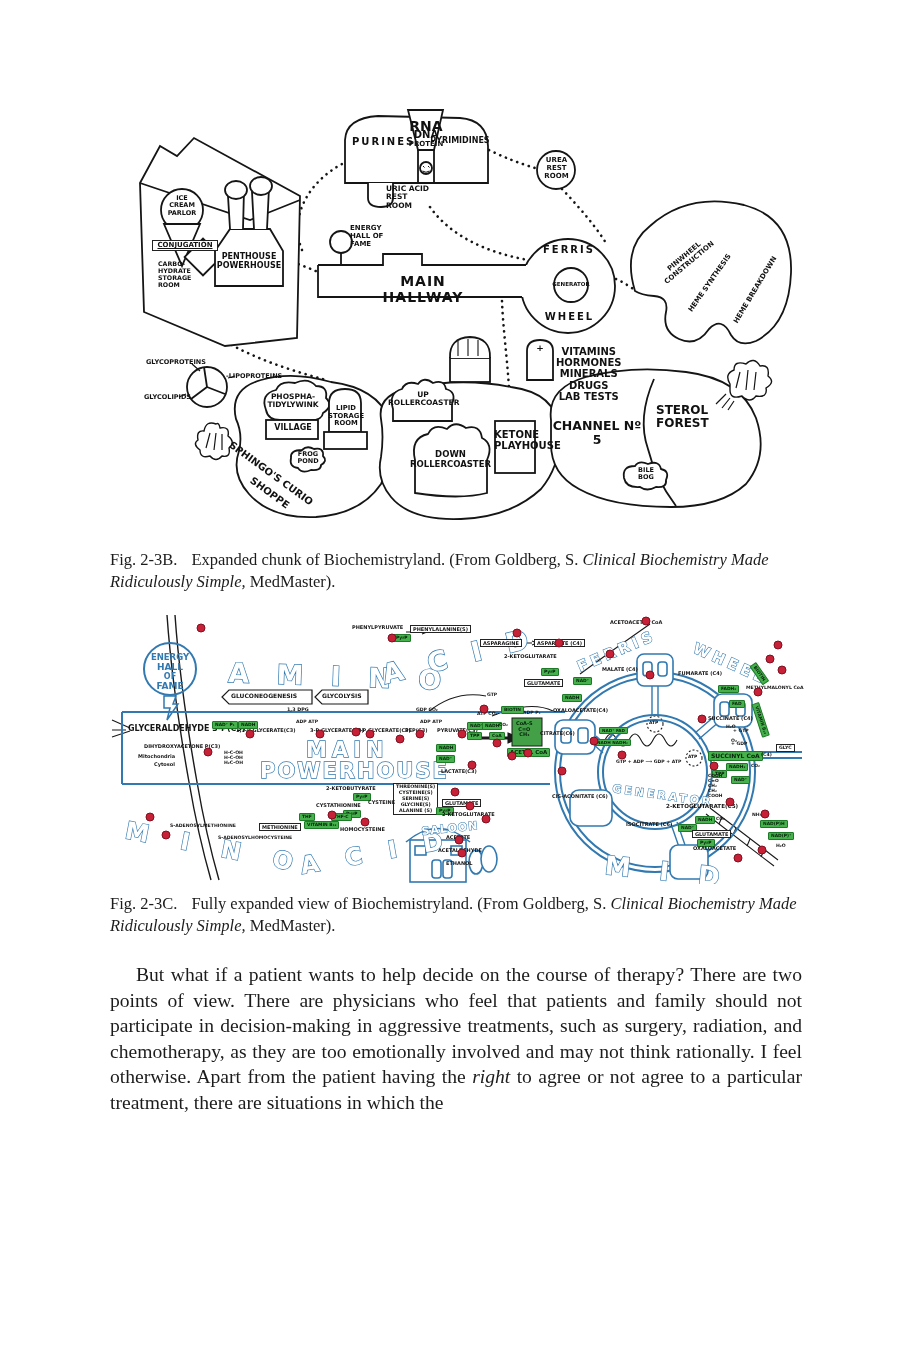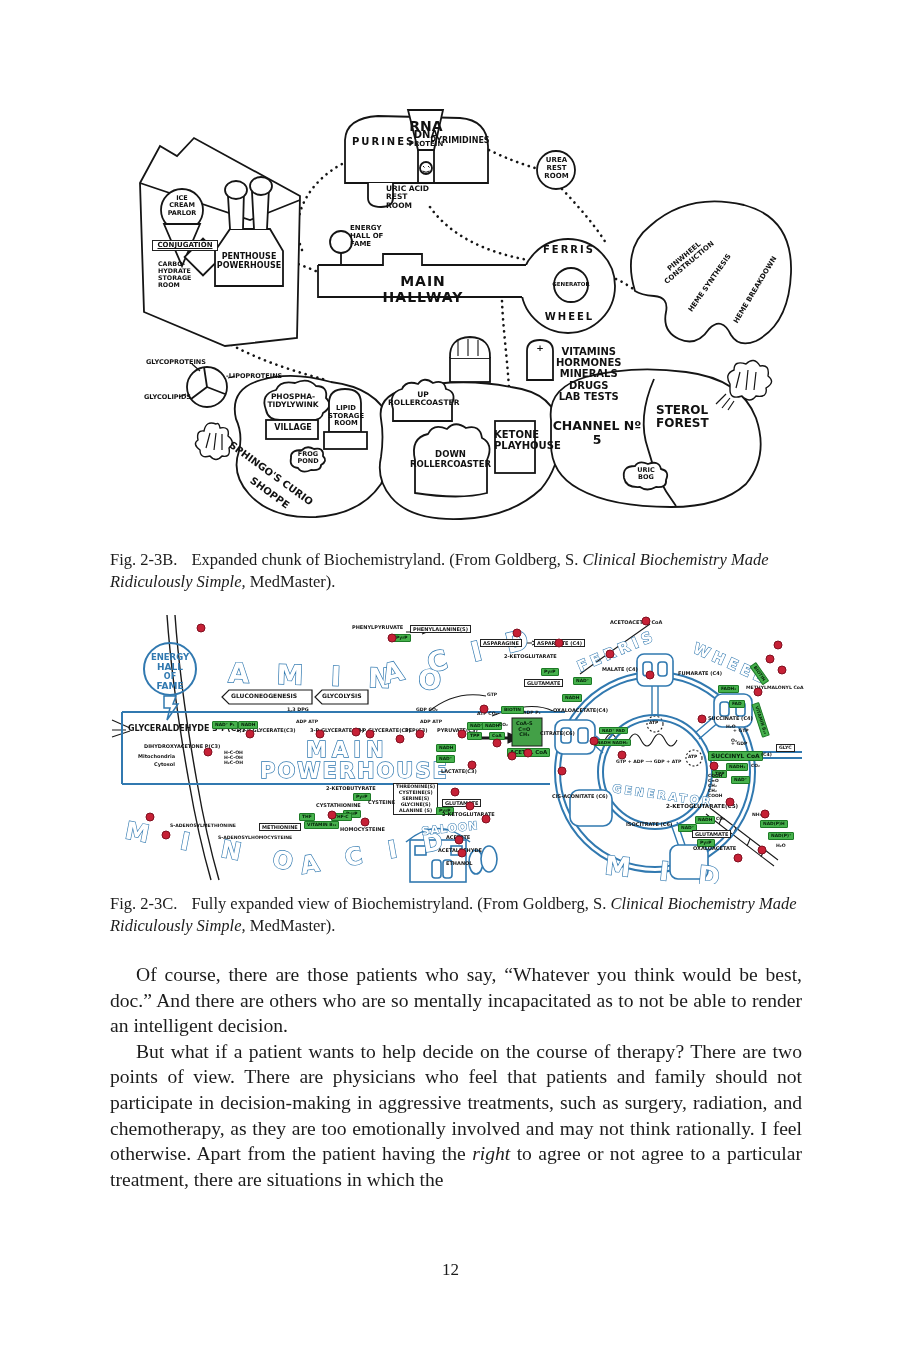--- a/index.html
+++ b/index.html
@@ -173,21 +173,21 @@
       <div class="flabel" style="left: 118px; top: 382px; width: 62px; font-size: 10px; transform: rotate(36deg);">SHOPPE</div>
       <div class="flabel" style="left: 258px; top: 303px; width: 70px; font-size: 7.5px;">UP
 ROLLERCOASTER</div>
       <div class="flabel" style="left: 278px; top: 362px; width: 85px; font-size: 8.5px;">DOWN
 ROLLERCOASTER</div>
       <div class="flabel" style="left: 364px; top: 341px; width: 44px; font-size: 10px;">KETONE
 PLAYHOUSE</div>
       <div class="flabel" style="left: 420px; top: 331px; width: 94px; font-size: 12.5px;">CHANNEL  Nº 5</div>
       <div class="flabel" style="left: 526px; top: 316px; width: 60px; font-size: 12px; text-align: left;">STEROL
 FOREST</div>
-      <div class="flabel" style="left: 500px; top: 379px; width: 32px; font-size: 6.5px;">URIC
+      <div class="flabel" style="left: 500px; top: 379px; width: 32px; font-size: 6.5px;">BILE
 BOG</div>
       <div class="flabel" style="left: 426px; top: 258px; font-size: 10px; text-align: center;">VITAMINS
 HORMONES
 MINERALS
 DRUGS
 LAB TESTS</div>
       <div class="flabel" style="left: 404px; top: 255px; width: 12px; font-size: 9px;">+</div>
     </div>
 
   <p class="caption" style="top:549px">
@@ -436,18 +436,16 @@
       <span class="rdot" style="left: 210px; top: 122px;"></span>
       <span class="rdot" style="left: 260px; top: 122px;"></span>
       <span class="rdot" style="left: 310px; top: 122px;"></span>
     </div>
 
   <p class="caption" style="top:893px">
     <span class="ctag">Fig. 2-3C.</span><span>Fully expanded view of Biochemistryland. (From Goldberg, S. </span><i>Clinical Biochemistry Made Ridiculously Simple,</i><span> MedMaster).</span>
   </p>
 
   <div class="bodytext">
-    <p>Of course, there are those patients who say, “Whatever you think would be best, doc.” And there are others who are so mentally incapacitated as to not be able to render an intelligent decision.</p>
     <p><span>But what if a patient wants to help decide on the course of therapy? There are two points of view. There are physicians who feel that patients and family should not participate in decision-making in aggressive treatments, such as surgery, radiation, and chemotherapy, as they are too emotionally involved and may not think rationally. I feel otherwise. Apart from the patient having the </span><i>right</i><span> to agree or not agree to a particular treatment, there are situations in which the</span></p>
   </div>
 
-  <div class="pagenum">12</div>
 </div>
 
 </body></html>

